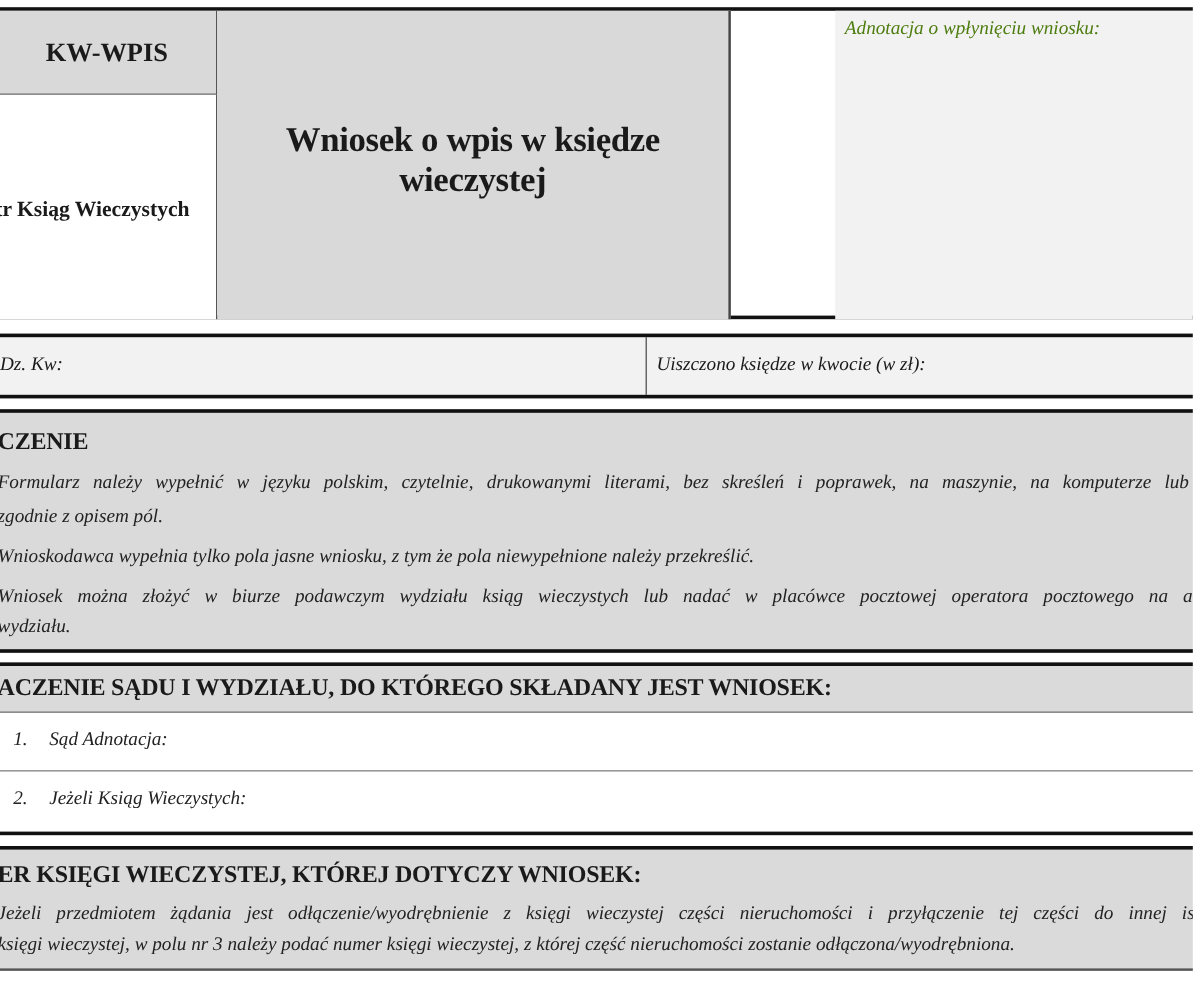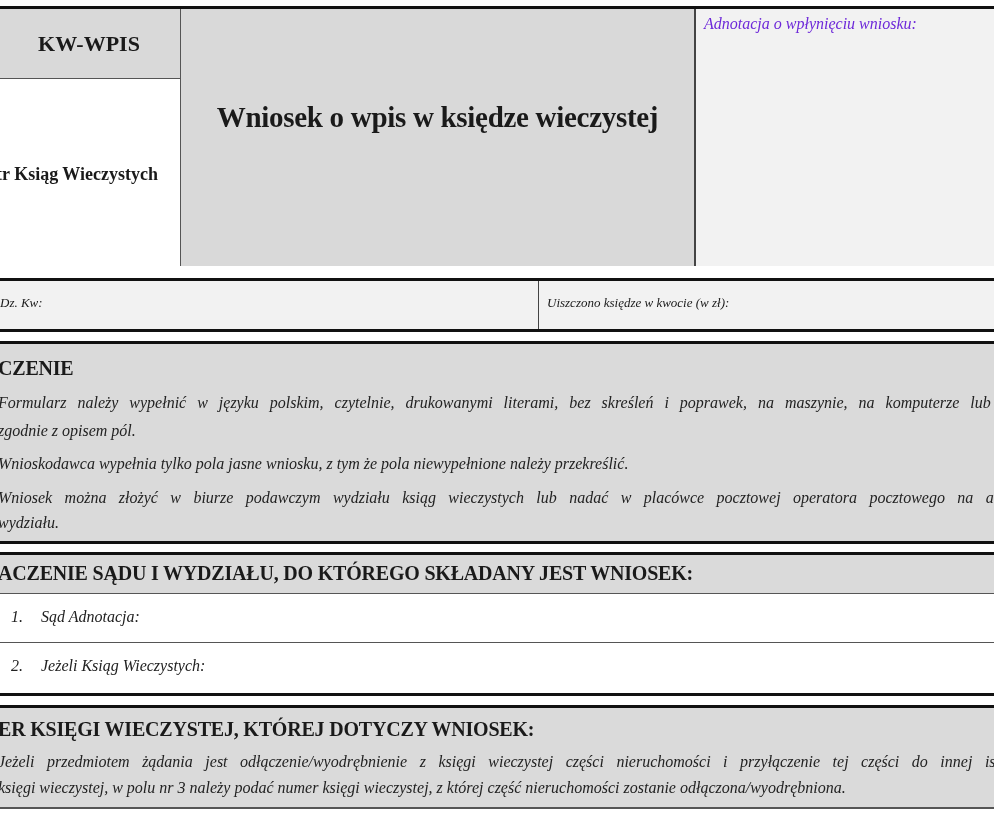--- a/index.html
+++ b/index.html
@@ -41,57 +41,57 @@
       background: #ffffff;
       border-right: 1px solid #555;
       box-sizing: border-box;
     }
     .hdr-registry span {
       position: absolute; right: 22px; top: 85px;
       font-weight: bold; font-size: 18px; white-space: nowrap;
     }
     .hdr-title {
       position: absolute; left: 183px; top: 0;
-      width: 515px; height: 257px;
+      width: 428px; height: 257px;
       background: #d9d9d9;
       border-right: 2px solid #444;
       box-sizing: border-box;
     }
     .hdr-title span {
       position: absolute; left: 0; right: 0; top: 92px;
       text-align: center;
       font-weight: bold; font-size: 29px; letter-spacing: -0.3px;
     }
     .hdr-annot {
       position: absolute; left: 698px; top: 0;
       width: 302px; height: 257px;
       background: #f2f2f2;
     }
     .hdr-annot span {
       position: absolute; left: 8px; top: 6px;
-      font-style: italic; font-size: 16px; white-space: nowrap; color: #6d28d9;
+      font-style: italic; font-size: 16px; white-space: nowrap; color: #4d7c0f;
     }
 
     
     .fee {
       position: absolute;
       left: -2px; top: 278px;
       width: 1000px; height: 54px;
       border-top: 3px solid #111;
       border-bottom: 3px solid #111;
       background: #f2f2f2;
       box-sizing: border-box;
     }
     .fee-left {
       position: absolute; left: 0; top: 0; width: 541px; height: 48px;
       border-right: 1px solid #444; box-sizing: border-box;
     }
     .fee-left span, .fee-right span {
       position: absolute; top: 14px;
-      font-style: italic; font-size: 13px; white-space: nowrap;
+      font-style: italic; font-size: 16px; white-space: nowrap;
     }
     .fee-left span { left: 2px; }
     .fee-right {
       position: absolute; left: 541px; top: 0; width: 459px; height: 48px;
     }
     .fee-right span { left: 8px; }
 
     
     .instr {
       position: absolute;

